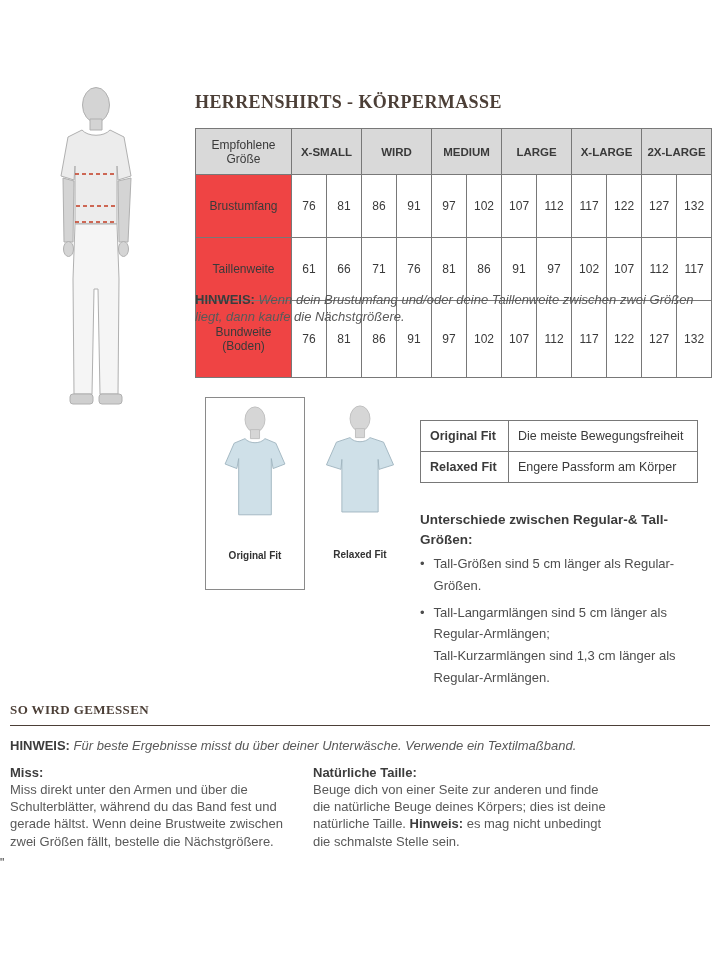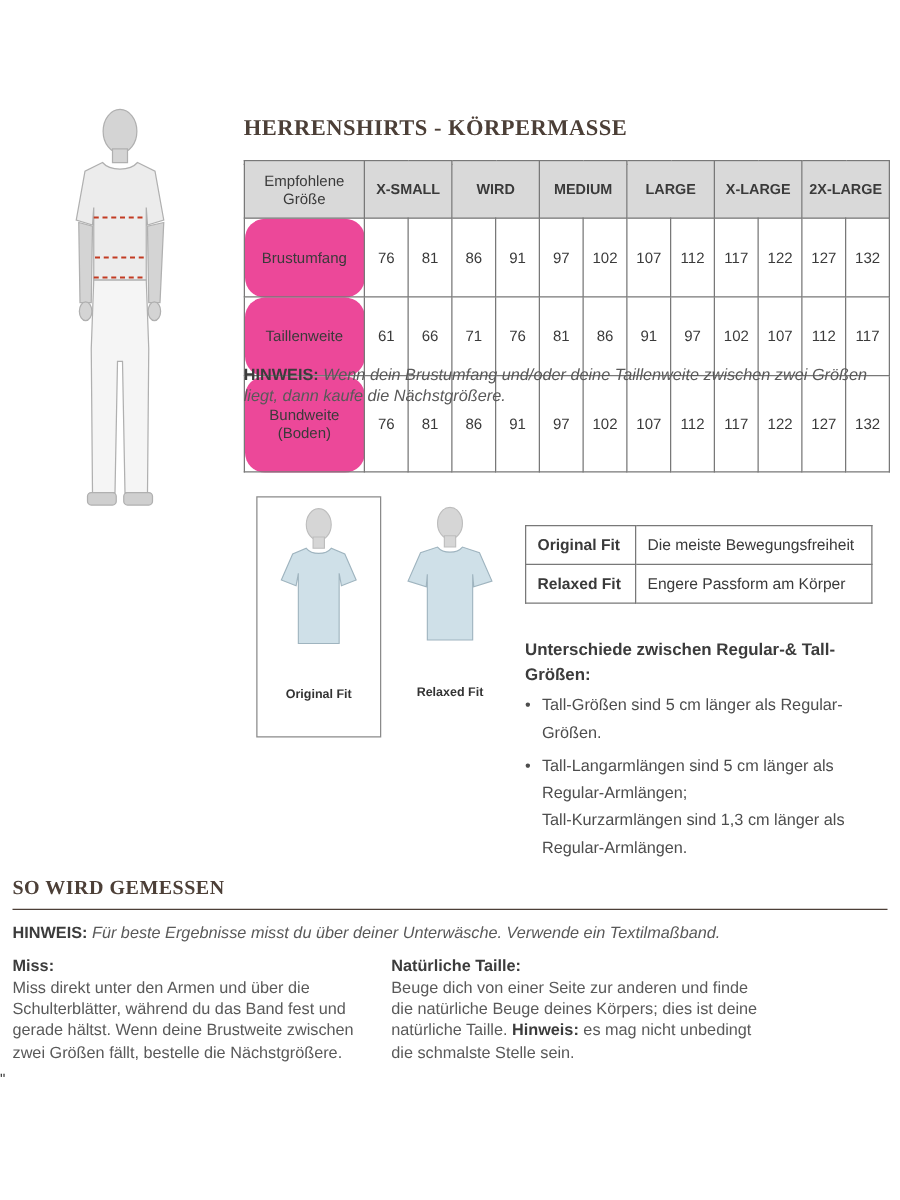--- a/index.html
+++ b/index.html
@@ -10,29 +10,29 @@
   }
   .abs { position: absolute; }
 
   
   .h-serif {
     font-family: "Liberation Serif", serif; font-weight: bold;
     color: #4c3f37; letter-spacing: 0.4px;
   }
   .h1 { left: 195px; top: 92px; width: 325px; font-size: 18px; padding-bottom: 18px; border-bottom: 1px solid #4c3f37; }
   .h2 { left: 195px; top: 358px; width: 325px; font-size: 16px; padding-bottom: 6px; border-bottom: 1px solid #4c3f37; }
-  .h3 { left: 10px;  top: 702px; width: 700px; font-size: 16px; padding-bottom: 7px; border-bottom: 1px solid #4c3f37; }
+  .h3 { left: 10px;  top: 702px; width: 700px; font-size: 13px; padding-bottom: 7px; border-bottom: 1px solid #4c3f37; }
 
   
   .size-table { left: 195px; top: 128px; border-collapse: collapse; table-layout: fixed; width: 516px; }
   .size-table th, .size-table td { border: 1px solid #787878; text-align: center; vertical-align: middle; color: #3a3a3a; }
   .size-table th { background: #d9d9d9; font-size: 11.5px; font-weight: bold; padding: 8px 1px; height: 46px; }
   .size-table th.corner { font-weight: normal; font-size: 12px; width: 96px; }
   .size-table td { font-size: 12px; padding: 9px 1px; background: #ffffff; }
-  .size-table td.rowlabel { background: #ec4899; padding: 24px 3px; border-radius: 16px; }
+  .size-table td.rowlabel { background: #ef4444; padding: 24px 3px; }
   .size-table col.c-label { width: 96px; }
   .size-table col.c-val { width: 35px; }
 
   
   .note { font-size: 13px; line-height: 1.3; }
   .note-label { font-weight: bold; color: #3c3c3c; }
   .note-text { font-style: italic; color: #595959; }
   .note1 { left: 195px; top: 292px; width: 515px; }
   .note2 { left: 10px;  top: 738px; width: 700px; }
 

